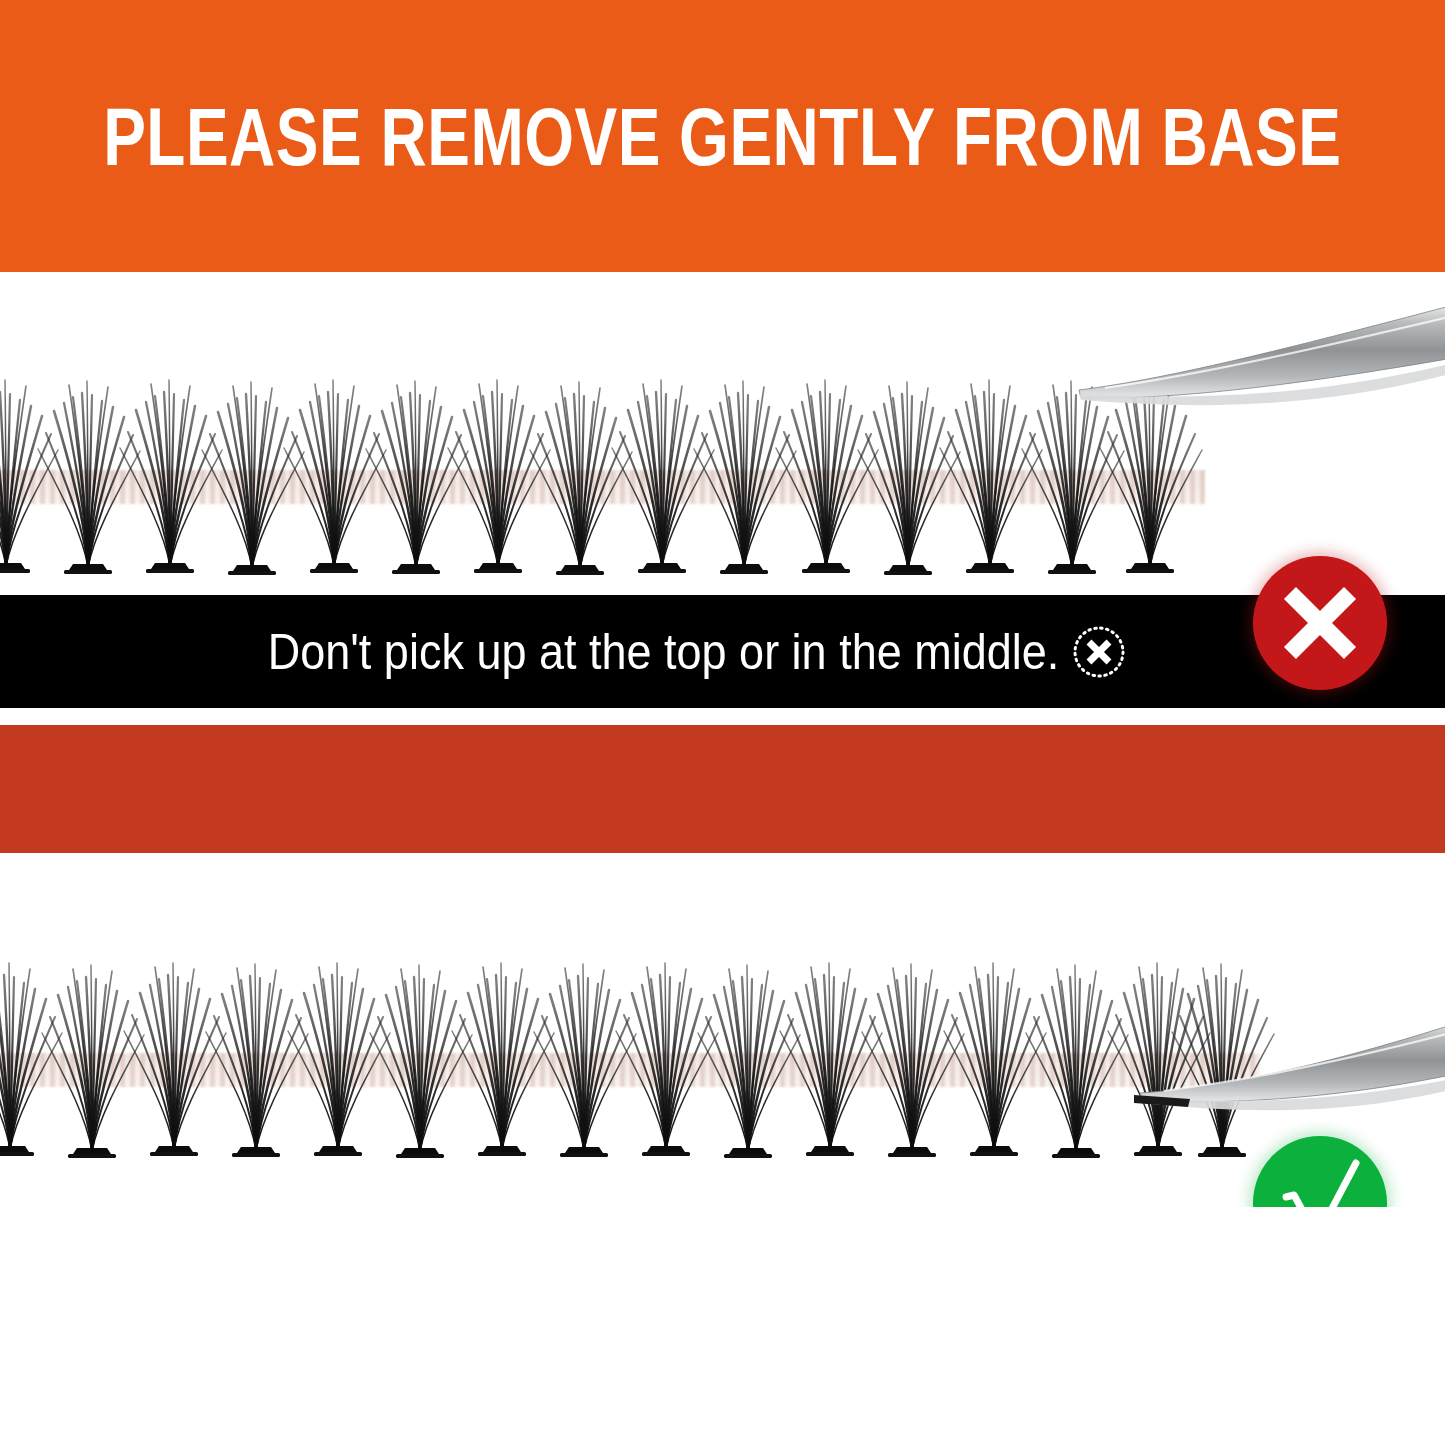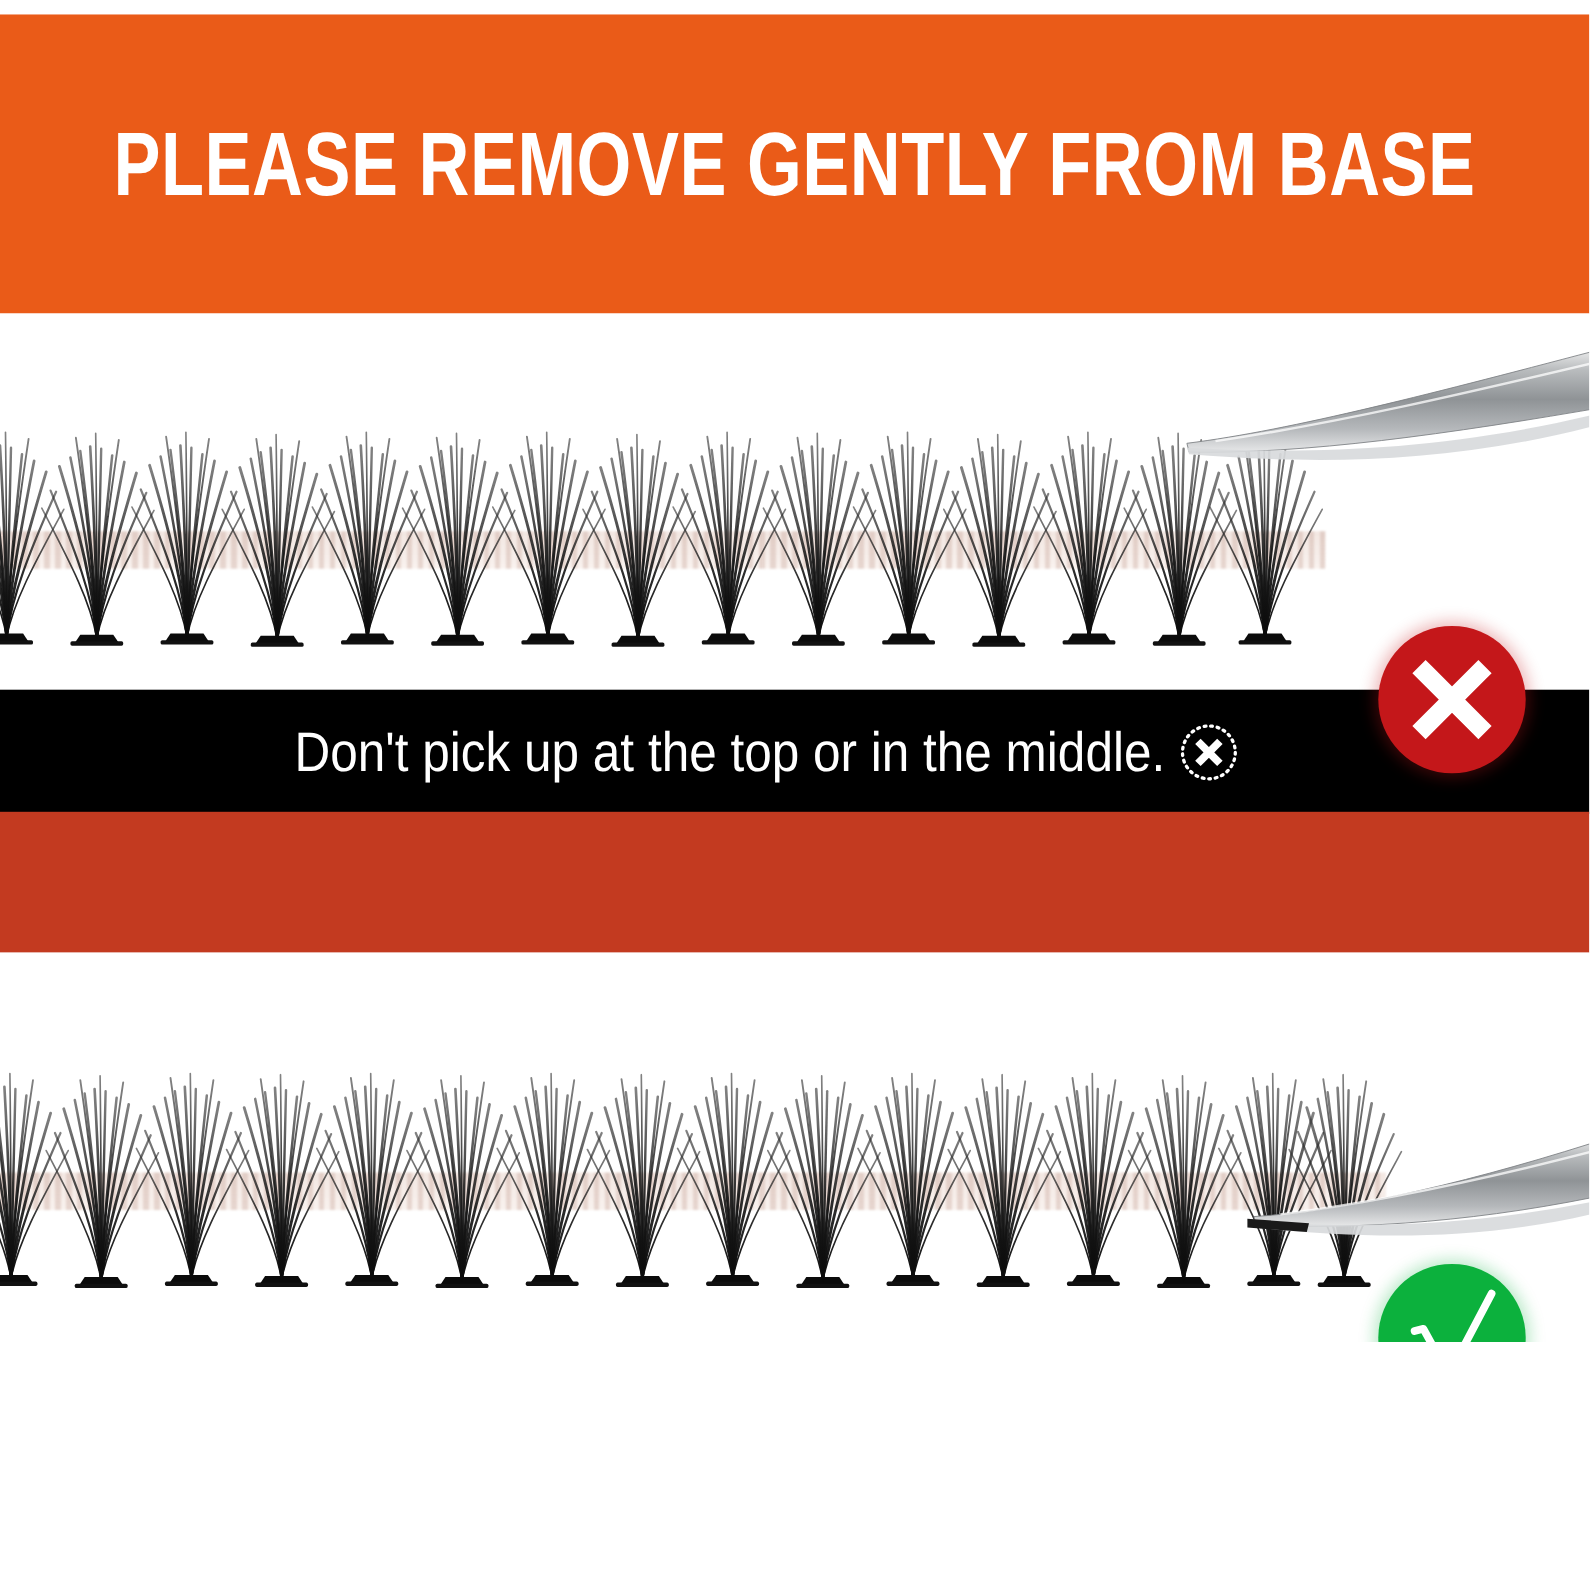--- a/index.html
+++ b/index.html
@@ -11,21 +11,20 @@
   body {
     font-family: "Liberation Sans", sans-serif;
   }
 
   #poster {
     position: relative;
     width: 1445px;
     height: 1207px;
     background: #ffffff;
     overflow: hidden;
-    margin-top: 13px;
   }
 
   
   .header-banner {
     position: absolute;
     left: 0;
     top: 0;
     width: 1445px;
     height: 272px;
     background: #EA5B18;
@@ -86,21 +85,21 @@
   
   .caption-bar {
     position: absolute;
     left: 0;
     width: 1445px;
     background: #000000;
     display: flex;
     align-items: center;
     justify-content: center;
   }
-  #caption-bar-dont  { top: 614px; height: 113px; }
+  #caption-bar-dont  { top: 595px; height: 113px; }
   #caption-bar-please { top: 1193px; height: 110px; }
 
   .caption-inner {
     display: flex;
     align-items: center;
     justify-content: center;
     gap: 10px;
     transform: translateX(-24px);
   }
   .caption-text {

